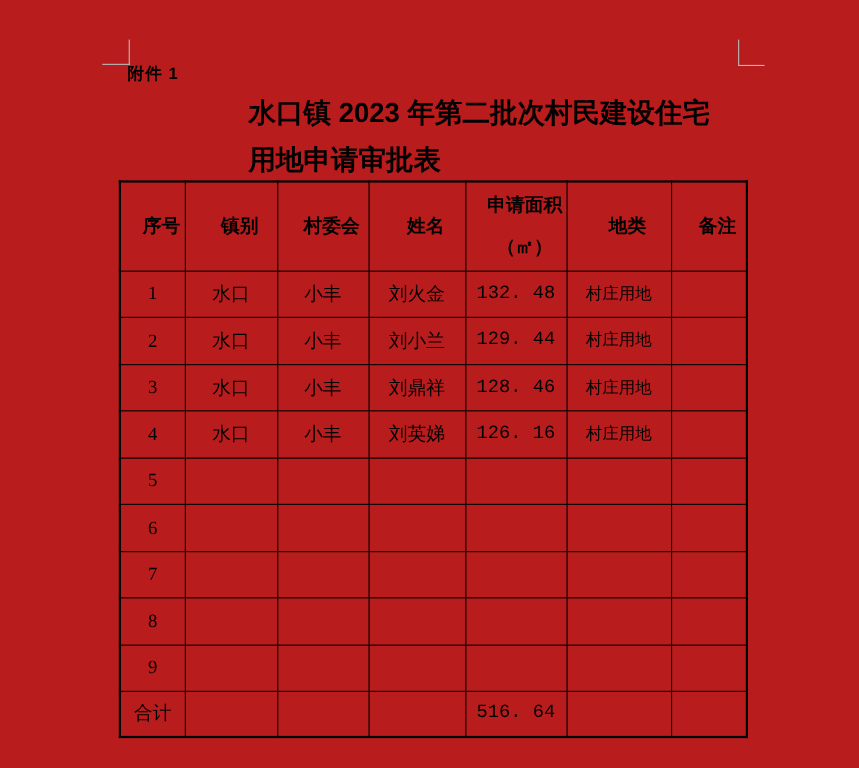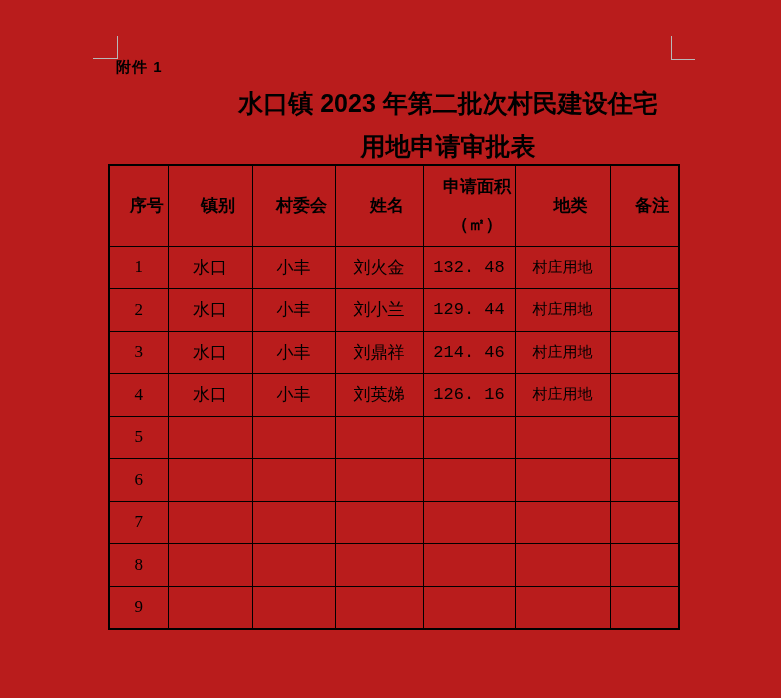--- a/index.html
+++ b/index.html
@@ -24,21 +24,20 @@
   #attachment-label {
     position: absolute; left: 116px; top: 58px;
     font-size: 15px; font-weight: bold;
     letter-spacing: 1px;
     white-space: nowrap;
   }
 
   
   #doc-title {
     position: absolute; left: 226px; top: 82px; width: 444px;
-    text-align: center;
     font-size: 25px; font-weight: bold;
     line-height: 43px;
     white-space: nowrap;
   }
   #doc-title .title-line { display: block; }
 
   
   #approval-table {
     position: absolute; left: 108px; top: 164px;
     border-collapse: collapse;
@@ -129,21 +128,21 @@
     <td>刘小兰</td>
     <td>129. 44</td>
     <td>村庄用地</td>
     <td></td>
   </tr>
         <tr>
     <td>3</td>
     <td>水口</td>
     <td>小丰</td>
     <td>刘鼎祥</td>
-    <td>214. 46</td>
+    <td>128. 46</td>
     <td>村庄用地</td>
     <td></td>
   </tr>
         <tr>
     <td>4</td>
     <td>水口</td>
     <td>小丰</td>
     <td>刘英娣</td>
     <td>126. 16</td>
     <td>村庄用地</td>
@@ -187,16 +186,25 @@
   </tr>
         <tr>
     <td>9</td>
     <td></td>
     <td></td>
     <td></td>
     <td></td>
     <td></td>
     <td></td>
   </tr>
+        <tr class="total-row">
+    <td>合计</td>
+    <td></td>
+    <td></td>
+    <td></td>
+    <td>516. 64</td>
+    <td></td>
+    <td></td>
+  </tr>
       </tbody>
   </table>
 
 </div>
 
 </body></html>

